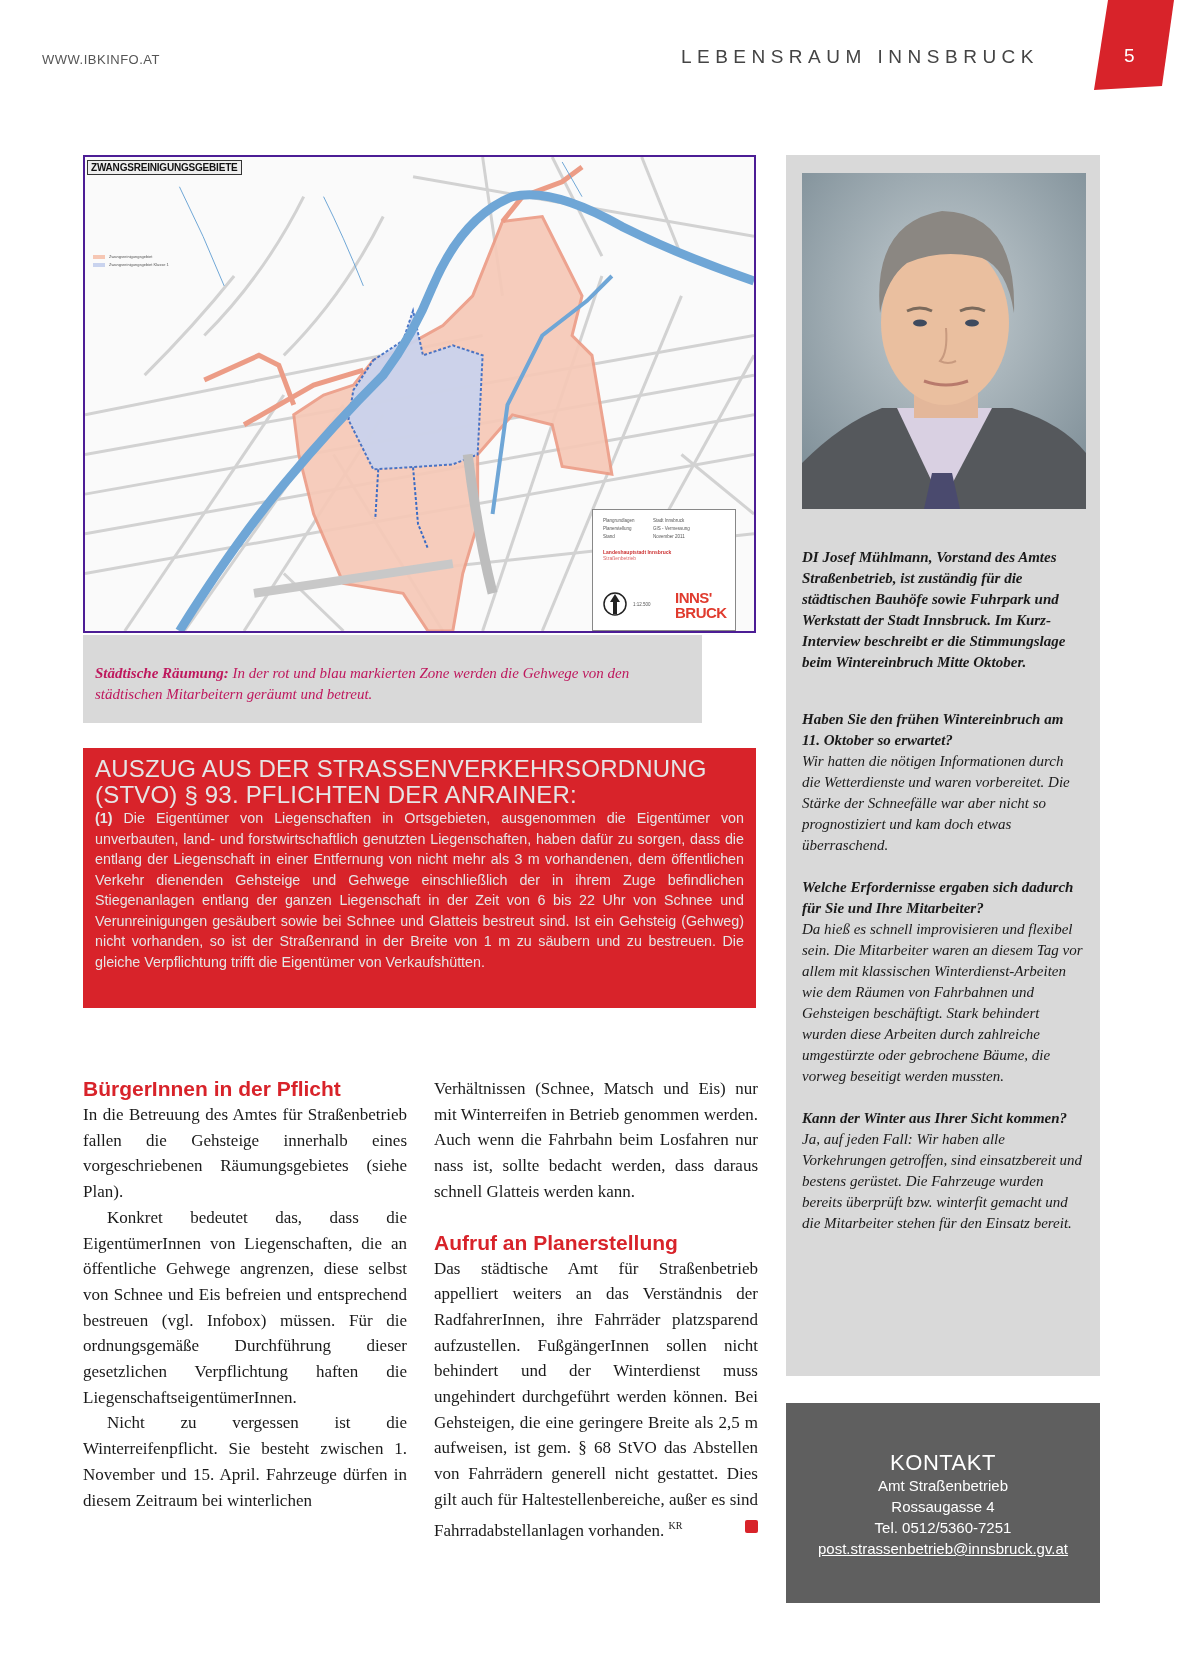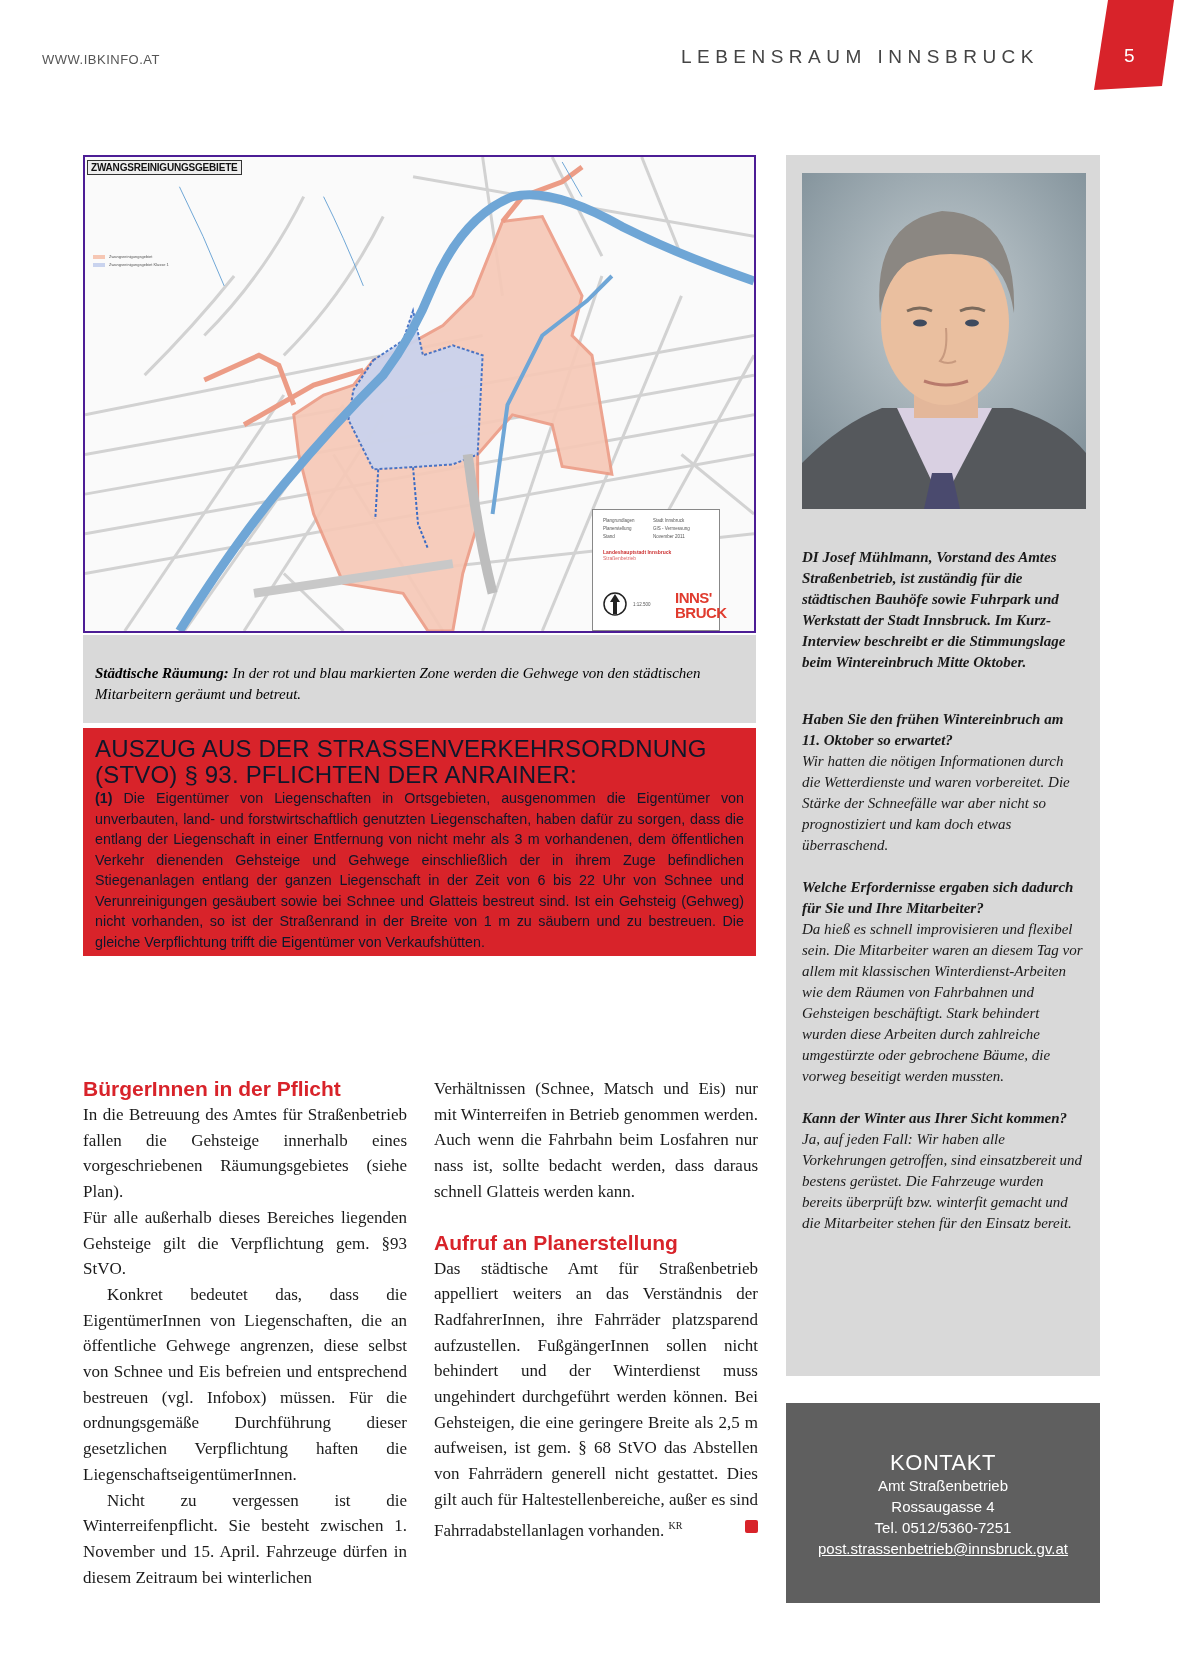--- a/index.html
+++ b/index.html
@@ -12,35 +12,35 @@
   .page-tab svg { width: 100%; height: 100%; display: block; }
   .page-num { position: absolute; left: 1124px; top: 45px; font-family: "Liberation Sans", sans-serif; font-size: 19px; color: #fff; }
 
   
   .map-figure { position: absolute; left: 83px; top: 155px; width: 673px; height: 478px; background: #fbfbfb; border: 2px solid #4c1d95; overflow: hidden; }
   .map-figure svg { position: absolute; left: 0; top: 0; width: 100%; height: 100%; }
   .map-title { position: absolute; left: 2px; top: 3px; background: #eee; border: 1px solid #333; font-family: "Liberation Sans", sans-serif; font-weight: bold; font-size: 10px; padding: 1px 3px; letter-spacing: -0.2px; color: #111; }
   .map-legend { position: absolute; left: 8px; top: 97px; font-family: "Liberation Sans", sans-serif; font-size: 4px; color: #555; }
   .map-legend .row { display: flex; align-items: center; gap: 4px; margin-bottom: 3px; }
   .map-legend .sw { width: 12px; height: 4px; }
-  .map-infobox { position: absolute; left: 507px; top: 352px; width: 128px; height: 122px; background: #fff; border: 1px solid #888; font-family: "Liberation Sans", sans-serif; font-size: 4.5px; color: #555; padding: 8px 10px; }
+  .map-infobox { position: absolute; left: 507px; top: 352px; width: 144px; height: 122px; background: #fff; border: 1px solid #888; font-family: "Liberation Sans", sans-serif; font-size: 4.5px; color: #555; padding: 8px 10px; }
   .map-infobox .line { display: flex; gap: 12px; margin-bottom: 3px; }
   .map-infobox .line span:first-child { width: 38px; }
   .map-infobox .org { margin-top: 10px; color: #c33; font-weight: bold; font-size: 5px; }
   .map-infobox .orgsub { color: #d66; font-size: 5px; }
   .map-infobox .north { position: absolute; left: 10px; top: 80px; width: 24px; height: 28px; }
   .map-infobox .scale { position: absolute; left: 40px; top: 92px; font-size: 4.5px; }
   .map-infobox .logo { position: absolute; left: 82px; top: 80px; font-weight: bold; font-size: 15px; line-height: 15px; color: #e03b2e; letter-spacing: -0.5px; }
 
   
-  .map-caption { position: absolute; left: 83px; top: 635px; width: 673px; height: 88px; background: #d9d9d9; padding: 28px 12px 15px 12px; font-size: 15px; line-height: 21px; font-style: italic; color: #000000; }
+  .map-caption { position: absolute; left: 83px; top: 635px; width: 619px; height: 88px; background: #d9d9d9; padding: 28px 12px 15px 12px; font-size: 15px; line-height: 21px; font-style: italic; color: #be185d; }
   .map-caption b { font-weight: bold; }
 
   
-  .infobox { position: absolute; left: 83px; top: 728px; width: 673px; height: 228px; background: #d8232a; color: #0f172a; padding: 8px 12px; font-family: "Liberation Sans", sans-serif; }
+  .infobox { position: absolute; left: 83px; top: 748px; width: 673px; height: 260px; background: #d8232a; color: #e5e5e5; padding: 8px 12px; font-family: "Liberation Sans", sans-serif; }
   .infobox h2 { font-weight: normal; font-size: 24px; line-height: 26px; letter-spacing: 0.2px; }
   .infobox p { font-size: 14.3px; line-height: 20.5px; margin-top: 0; text-align: justify; }
   .infobox p b { font-weight: bold; }
 
   
   .col { position: absolute; top: 1076px; width: 324px; font-size: 17px; line-height: 25.7px; text-align: justify; color: #1a1a1a; }
   .col-left { left: 83px; }
   .col-mid { left: 434px; }
   .col h3 { font-family: "Liberation Sans", sans-serif; font-weight: bold; color: #d8232a; font-size: 21px; line-height: 26px; text-align: left; margin-bottom: 0px; }
   .col p { margin: 0; }
@@ -171,21 +171,20 @@
 </div>
 
 <div class="infobox">
   <h2>AUSZUG AUS DER STRASSENVERKEHRSORDNUNG (STVO) § 93. PFLICHTEN DER ANRAINER:</h2>
   <p><b>(1)</b><span> Die Eigentümer von Liegenschaften in Ortsgebieten, ausgenommen die Eigentümer von unverbauten, land- und forstwirtschaftlich genutzten Liegenschaften, haben dafür zu sorgen, dass die entlang der Liegenschaft in einer Entfernung von nicht mehr als 3 m vorhandenen, dem öffentlichen Verkehr dienenden Gehsteige und Gehwege einschließlich der in ihrem Zuge befindlichen Stiegenanlagen entlang der ganzen Liegenschaft in der Zeit von 6 bis 22 Uhr von Schnee und Verunreinigungen gesäubert sowie bei Schnee und Glatteis bestreut sind. Ist ein Gehsteig (Gehweg) nicht vorhanden, so ist der Straßenrand in der Breite von 1 m zu säubern und zu bestreuen. Die gleiche Verpflichtung trifft die Eigentümer von Verkaufshütten.</span></p>
 </div>
 
 <div class="col col-left">
   <h3>BürgerInnen in der Pflicht</h3>
   <p>In die Betreuung des Amtes für Straßenbetrieb fallen die Gehsteige innerhalb eines vorgeschriebenen Räumungsgebietes (siehe Plan).</p>
-  <p>Für alle außerhalb dieses Bereiches liegenden Gehsteige gilt die Verpflichtung gem. §93 StVO.</p>
   <p class="indent">Konkret bedeutet das, dass die EigentümerInnen von Liegenschaften, die an öffentliche Gehwege angrenzen, diese selbst von Schnee und Eis befreien und entsprechend bestreuen (vgl. Infobox) müssen. Für die ordnungsgemäße Durchführung dieser gesetzlichen Verpflichtung haften die LiegenschaftseigentümerInnen.</p>
   <p class="indent">Nicht zu vergessen ist die Winterreifenpflicht. Sie besteht zwischen 1. November und 15. April. Fahrzeuge dürfen in diesem Zeitraum bei winterlichen</p>
 </div>
 
 <div class="col col-mid">
   <p>Verhältnissen (Schnee, Matsch und Eis) nur mit Winterreifen in Betrieb genommen werden. Auch wenn die Fahrbahn beim Losfahren nur nass ist, sollte bedacht werden, dass daraus schnell Glatteis werden kann.</p>
   <div class="spacer"></div>
   <h3>Aufruf an Planerstellung</h3>
   <p><span>Das städtische Amt für Straßenbetrieb appelliert weiters an das Verständnis der RadfahrerInnen, ihre Fahrräder platzsparend aufzustellen. FußgängerInnen sollen nicht behindert und der Winterdienst muss ungehindert durchgeführt werden können. Bei Gehsteigen, die eine geringere Breite als 2,5 m aufweisen, ist gem. § 68 StVO das Abstellen von Fahrrädern generell nicht gestattet. Dies gilt auch für Haltestellenbereiche, außer es sind Fahrradabstellanlagen vorhanden.</span> <span class="kr">KR</span><span class="end-mark"></span></p>
 </div>

